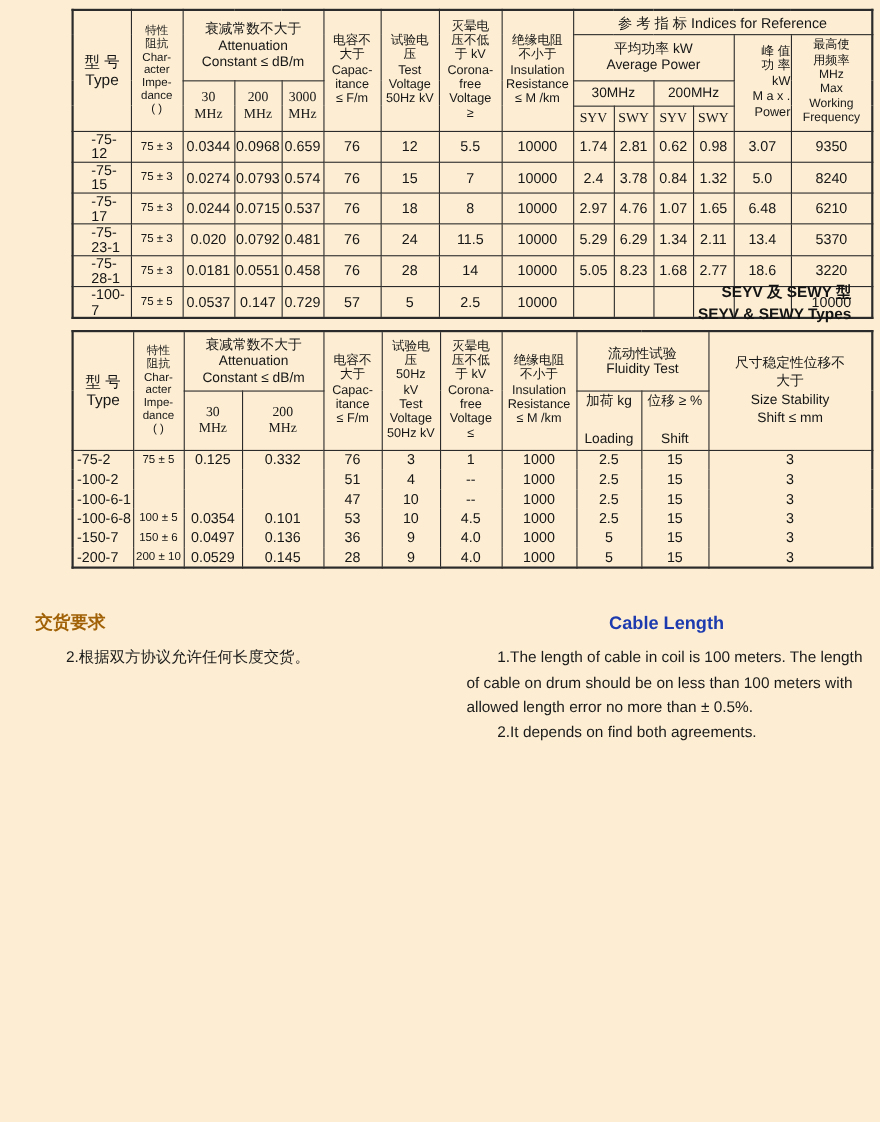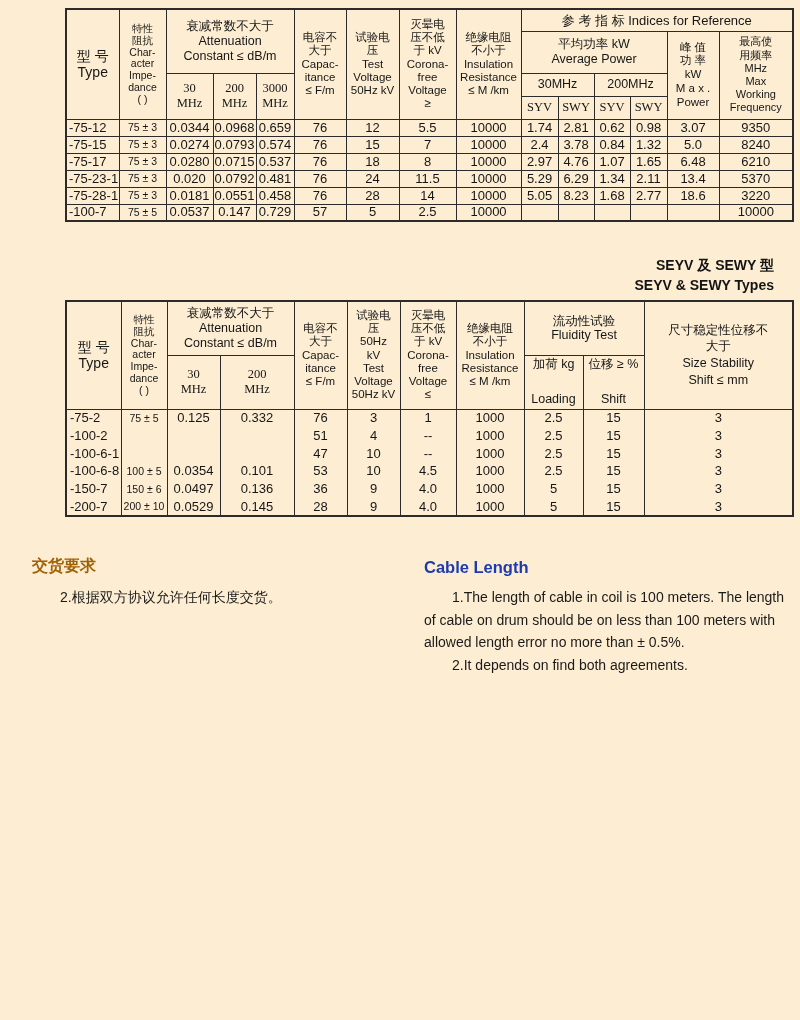--- a/index.html
+++ b/index.html
@@ -34,41 +34,41 @@
   }
   td { font-size: 13px; line-height: 1.05; }
 
   
   #t1 { left: 65px; top: 8px; width: 727px; }
   #t1 thead tr.h1 { height: 22px; }
   #t1 thead tr.h2 { height: 42px; }
   #t1 thead tr.h3 { height: 23px; }
   #t1 thead tr.h4 { height: 23px; }
   #t1 tbody td { height: 17px; }
-  #t1 td:first-child { text-align: left; padding-left: 2px; }
+  #t1 td:first-child { text-align: left; padding-left: 16px; }
   #t1 td:nth-child(2) { font-size: 10.5px; }
 
   
   #t2 { left: 65px; top: 300px; width: 727px; }
   #t2 thead tr.g1 { height: 54px; }
   #t2 thead tr.g2 { height: 54px; }
   #t2 tbody td { height: 17.8px; border-top: none; border-bottom: none; }
   #t2 td:first-child { text-align: left; padding-left: 3px; }
   #t2 td:nth-child(2) { font-size: 10.5px; }
 
   .th-type { font-size: 14px; }
   .th-imp  { font-size: 10.5px; line-height: 1.12; }
   .th-att  { font-size: 12.5px; }
   .th-cap, .th-test, .th-cor { font-size: 11.5px; line-height: 1.15; }
   .th-ins  { font-size: 11.5px; line-height: 1.15; }
   .th-ref  { font-size: 13px; }
   .th-avg  { font-size: 12.5px; }
   .th-mhz  { font-size: 12.5px; }
   .th-sub  { font-size: 12.5px; font-family: Liberation Serif, serif; }
-  .th-maxp { font-size: 11.5px; line-height: 1.2; }
+  .th-maxp { font-size: 11.5px; line-height: 1.2; text-align: right; }
   .th-maxf { font-size: 11px; line-height: 1.2; }
   .th-flu  { font-size: 12.5px; }
   .th-load, .th-shift { font-size: 12.5px; line-height: 1.4; }
   .th-stab { font-size: 12.5px; line-height: 1.35; }
 
   
   .t2-titles {
     position: absolute;
     left: 65px; top: 256px; width: 727px;
     text-align: right;
@@ -76,21 +76,21 @@
     font-weight: bold;
     font-size: 14px;
     line-height: 1.4;
     color: #141414;
   }
 
   
   .sec-cn { position: absolute; left: 32px; top: 556px; width: 366px; }
   .sec-en { position: absolute; left: 424px; top: 558px; width: 364px; }
   .sec-cn h3 { color: #a16207; font-size: 16px; font-weight: bold; margin-bottom: 9px; }
-  .sec-en h3 { color: #1d3bae; font-size: 16.5px; font-weight: bold; margin-bottom: 9px; }
+  .sec-en h3 { color: #1d3bae; font-size: 16.5px; font-weight: bold; margin-bottom: 9px; text-align: center; }
   .sec-cn p, .sec-en p {
     font-size: 14px;
     line-height: 1.62;
     text-indent: 2em;
     color: #1a1a1a;
   }
 </style>
 </head>
 <body>
 
@@ -215,21 +215,21 @@
           <td>2.4</td>
           <td>3.78</td>
           <td>0.84</td>
           <td>1.32</td>
           <td>5.0</td>
           <td>8240</td>
         </tr>
         <tr>
           <td>-75-17</td>
           <td>75 ± 3</td>
-          <td>0.0280</td>
+          <td>0.0244</td>
           <td>0.0715</td>
           <td>0.537</td>
           <td>76</td>
           <td>18</td>
           <td>8</td>
           <td>10000</td>
           <td>2.97</td>
           <td>4.76</td>
           <td>1.07</td>
           <td>1.65</td>

